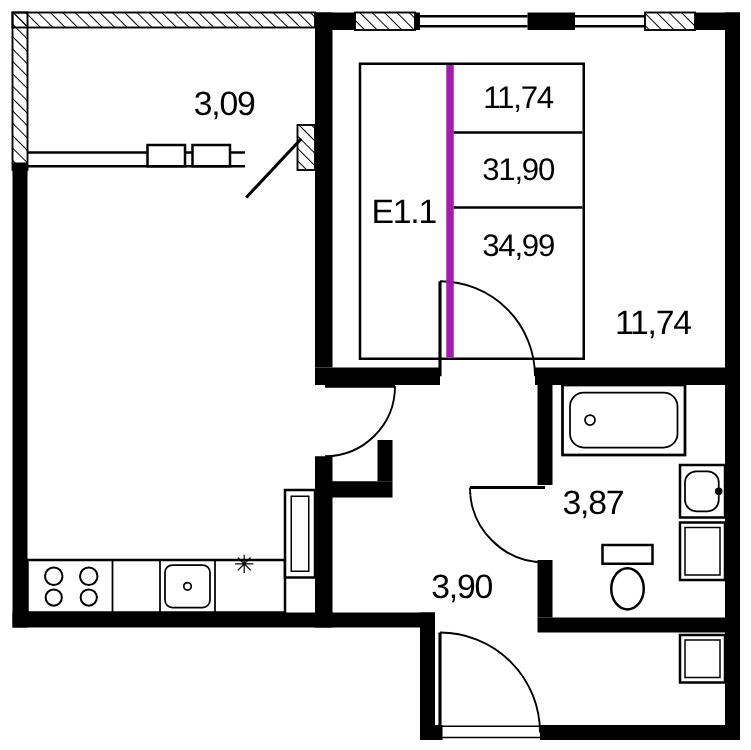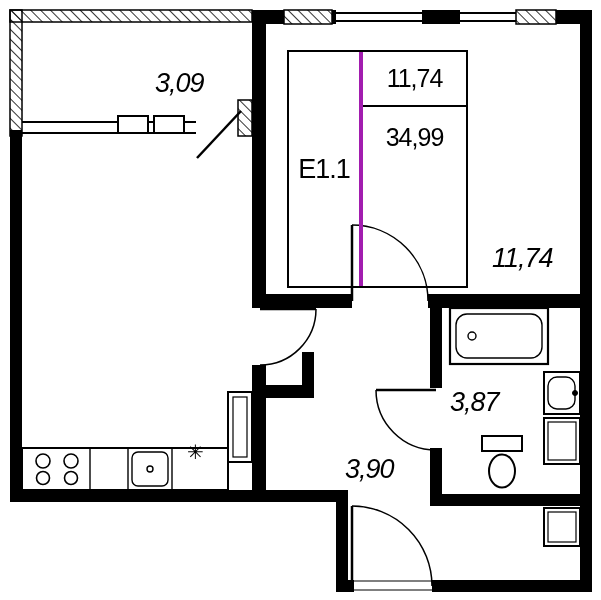--- a/index.html
+++ b/index.html
@@ -3,31 +3,31 @@
 <meta charset="utf-8">
 <style>
   html,body{margin:0;padding:0;background:#ffffff;}
   .plan-container{
     position:relative;width:601px;height:600px;background:#ffffff;
     overflow:hidden;font-family:"Liberation Sans",sans-serif;color:#000;
   }
   .plan-svg{position:absolute;left:0;top:0;z-index:1;}
   .room-label{
     position:absolute;z-index:2;font-size:27px;letter-spacing:-1px;
-    white-space:nowrap;line-height:1;font-style:italic;
+    white-space:nowrap;line-height:1;
   }
   .fixture-star{position:absolute;z-index:2;font-size:20px;line-height:1;}
   .stamp{
     position:absolute;left:287px;top:50px;width:181px;height:238px;
     display:grid;grid-template-columns:74px auto;grid-template-rows:55px 60px 60px auto;
     border:2px solid #000;z-index:2;background:transparent;box-sizing:border-box;
   }
   .stamp-unit{
     grid-column:1;grid-row:1/5;display:flex;align-items:center;justify-content:center;
-    font-size:27px;border-right:4px solid #a21caf;letter-spacing:-1px;
+    font-size:27px;border-right:6px solid #a21caf;letter-spacing:-1px;
   }
   .stamp-cell{
     grid-column:2;display:flex;align-items:center;justify-content:center;
     font-size:25px;border-bottom:2px solid #000;letter-spacing:-1px;
   }
   .stamp-cell:last-child{border-bottom:none;}
 </style>
 </head>
 <body>
 
@@ -142,20 +142,21 @@
     </g>
     <g stroke="#000" fill="#fff">
       <rect x="228" y="392" width="24" height="70" stroke-width="2"></rect>
       <rect x="233" y="397" width="14" height="60" stroke-width="1.2"></rect>
     </g>
   </svg>
 
   <div class="stamp">
     <div class="stamp-unit">E1.1</div>
     <div class="stamp-cell">11,74</div>
+    <div class="stamp-cell">31,90</div>
     <div class="stamp-cell">34,99</div>
   </div>
 
   <div class="room-label" style="left:155px;top:70px">3,09</div>
   <div class="room-label" style="left:492px;top:245px">11,74</div>
   <div class="room-label" style="left:345px;top:456px">3,90</div>
   <div class="room-label" style="left:450px;top:389px">3,87</div>
 
   <div class="fixture-star" style="left:187px;top:442px">✳</div>
 

